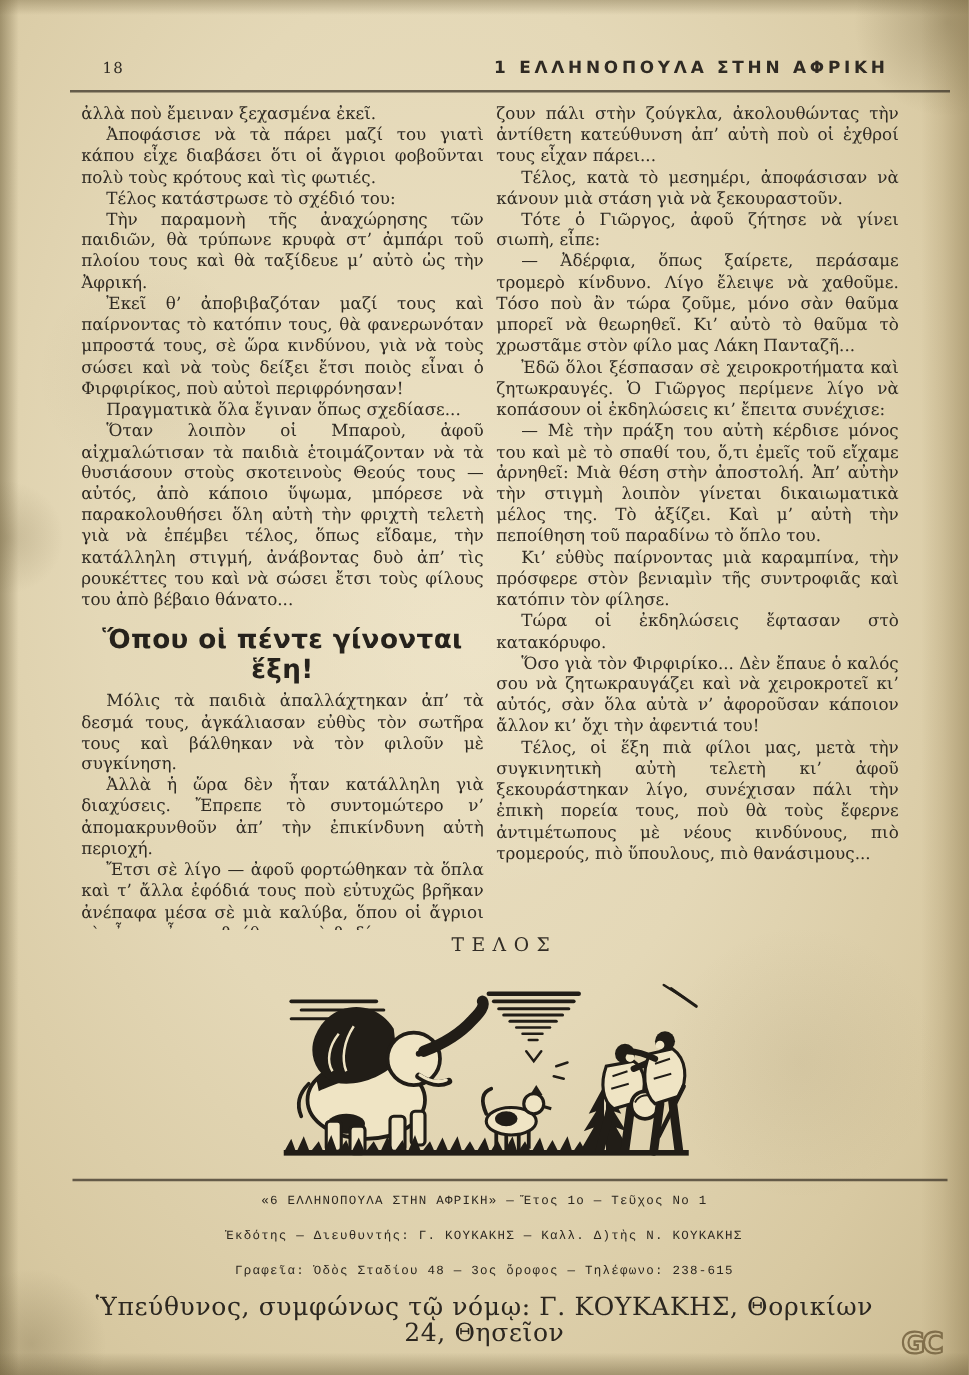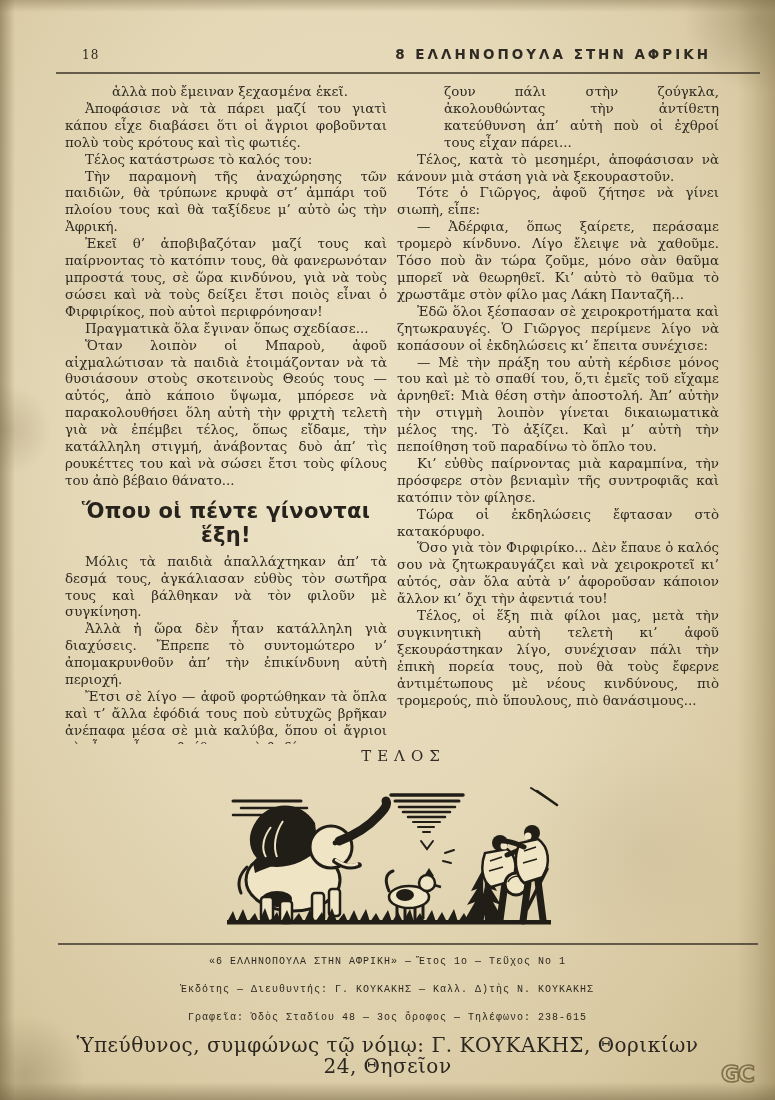--- a/index.html
+++ b/index.html
@@ -22,21 +22,21 @@
     radial-gradient(circle at 380px 520px, rgba(255,250,232,.18), transparent 200px);}
   .header{position:absolute;left:82px;right:64px;top:46px;display:flex;justify-content:space-between;align-items:baseline;}
   .pagenum{font-size:12px;letter-spacing:1px;}
   .runhead{font-family:"DejaVu Sans", sans-serif;font-weight:bold;font-size:13.5px;letter-spacing:3px;}
   .rule{position:absolute;height:2px;background:rgba(60,52,40,.75);}
   .rule-top{left:56px;width:704px;top:72px;}
   .rule-footer{left:58px;width:700px;top:943px;}
   .columns{position:absolute;left:65px;top:84px;width:654px;height:660px;overflow:hidden;display:flex;gap:10px;}
   .col{width:322px;}
   .col p{margin:0;font-size:13.4px;line-height:16.9px;text-align:justify;text-indent:1.5em;}
-  .col p.noindent{text-indent:0;margin-left:47px;}
+  .col p.noindent{text-indent:0;}
   .subhead{margin:9px 0 7px 0;text-align:center;font-family:"DejaVu Sans", sans-serif;font-weight:bold;font-size:21px;letter-spacing:.3px;color:#26221c;}
   .telos{position:absolute;left:76px;width:655px;top:747px;text-align:center;font-size:15px;letter-spacing:6px;color:#322d26;}
   .illo{position:absolute;left:219px;top:781px;width:340px;height:152px;}
   .footer{position:absolute;left:60px;width:655px;top:951px;text-align:center;color:#2c2720;}
   .footer .fline{font-family:Liberation Mono, monospace;font-size:10px;letter-spacing:1px;margin-bottom:7px;line-height:21px;}
   .footer .fline.serifline{font-family:"DejaVu Serif", serif;letter-spacing:.5px;font-size:20px;}
   .gc{position:absolute;right:14px;bottom:6px;opacity:.85;margin-top:24px;}
 </style>
 </head>
 <body>
@@ -44,29 +44,29 @@
 <div class="page">
 
   <div class="edge edge-left"></div>
   <div class="edge edge-right"></div>
   <div class="edge edge-top"></div>
   <div class="edge edge-bottom"></div>
   <div class="stains"></div>
 
   <div class="header">
     <span class="pagenum">18</span>
-    <span class="runhead">8 ΕΛΛΗΝΟΠΟΥΛΑ ΣΤΗΝ ΑΦΡΙΚΗ</span>
+    <span class="runhead">1 ΕΛΛΗΝΟΠΟΥΛΑ ΣΤΗΝ ΑΦΡΙΚΗ</span>
   </div>
   <div class="rule rule-top"></div>
 
   <div class="columns">
     <div class="col">
       <p class="noindent">ἀλλὰ ποὺ ἔμειναν ξεχασμένα ἐκεῖ.</p>
       <p>Ἀποφάσισε νὰ τὰ πάρει μαζί του γιατὶ κάπου εἶχε διαβάσει ὅτι οἱ ἄγριοι φοβοῦνται πολὺ τοὺς κρότους καὶ τὶς φωτιές.</p>
-      <p>Τέλος κατάστρωσε τὸ καλός του:</p>
+      <p>Τέλος κατάστρωσε τὸ σχέδιό του:</p>
       <p>Τὴν παραμονὴ τῆς ἀναχώρησης τῶν παιδιῶν, θὰ τρύπωνε κρυφὰ στ’ ἀμπάρι τοῦ πλοίου τους καὶ θὰ ταξίδευε μ’ αὐτὸ ὡς τὴν Ἀφρική.</p>
       <p>Ἐκεῖ θ’ ἀποβιβαζόταν μαζί τους καὶ παίρνοντας τὸ κατόπιν τους, θὰ φανερωνόταν μπροστά τους, σὲ ὥρα κινδύνου, γιὰ νὰ τοὺς σώσει καὶ νὰ τοὺς δείξει ἔτσι ποιὸς εἶναι ὁ Φιρφιρίκος, ποὺ αὐτοὶ περιφρόνησαν!</p>
       <p>Πραγματικὰ ὅλα ἔγιναν ὅπως σχεδίασε...</p>
       <p>Ὅταν λοιπὸν οἱ Μπαροὺ, ἀφοῦ αἰχμαλώτισαν τὰ παιδιὰ ἑτοιμάζονταν νὰ τὰ θυσιάσουν στοὺς σκοτεινοὺς Θεούς τους — αὐτός, ἀπὸ κάποιο ὕψωμα, μπόρεσε νὰ παρακολουθήσει ὅλη αὐτὴ τὴν φριχτὴ τελετὴ γιὰ νὰ ἐπέμβει τέλος, ὅπως εἴδαμε, τὴν κατάλληλη στιγμή, ἀνάβοντας δυὸ ἀπ’ τὶς ρουκέττες του καὶ νὰ σώσει ἔτσι τοὺς φίλους του ἀπὸ βέβαιο θάνατο...</p>
       <h2 class="subhead">Ὅπου οἱ πέντε γίνονται ἕξη!</h2>
       <p>Μόλις τὰ παιδιὰ ἀπαλλάχτηκαν ἀπ’ τὰ δεσμά τους, ἀγκάλιασαν εὐθὺς τὸν σωτῆρα τους καὶ βάλθηκαν νὰ τὸν φιλοῦν μὲ συγκίνηση.</p>
       <p>Ἀλλὰ ἡ ὥρα δὲν ἦταν κατάλληλη γιὰ διαχύσεις. Ἔπρεπε τὸ συντομώτερο ν’ ἀπομακρυνθοῦν ἀπ’ τὴν ἐπικίνδυνη αὐτὴ περιοχή.</p>
       <p>Ἔτσι σὲ λίγο — ἀφοῦ φορτώθηκαν τὰ ὅπλα καὶ τ’ ἄλλα ἐφόδιά τους ποὺ εὐτυχῶς βρῆκαν ἀνέπαφα μέσα σὲ μιὰ καλύβα, ὅπου οἱ ἄγριοι τὰ εἶχαν εἶπε — βρέθηκαν νὰ βαδί-</p>
     </div>
     <div class="col">

